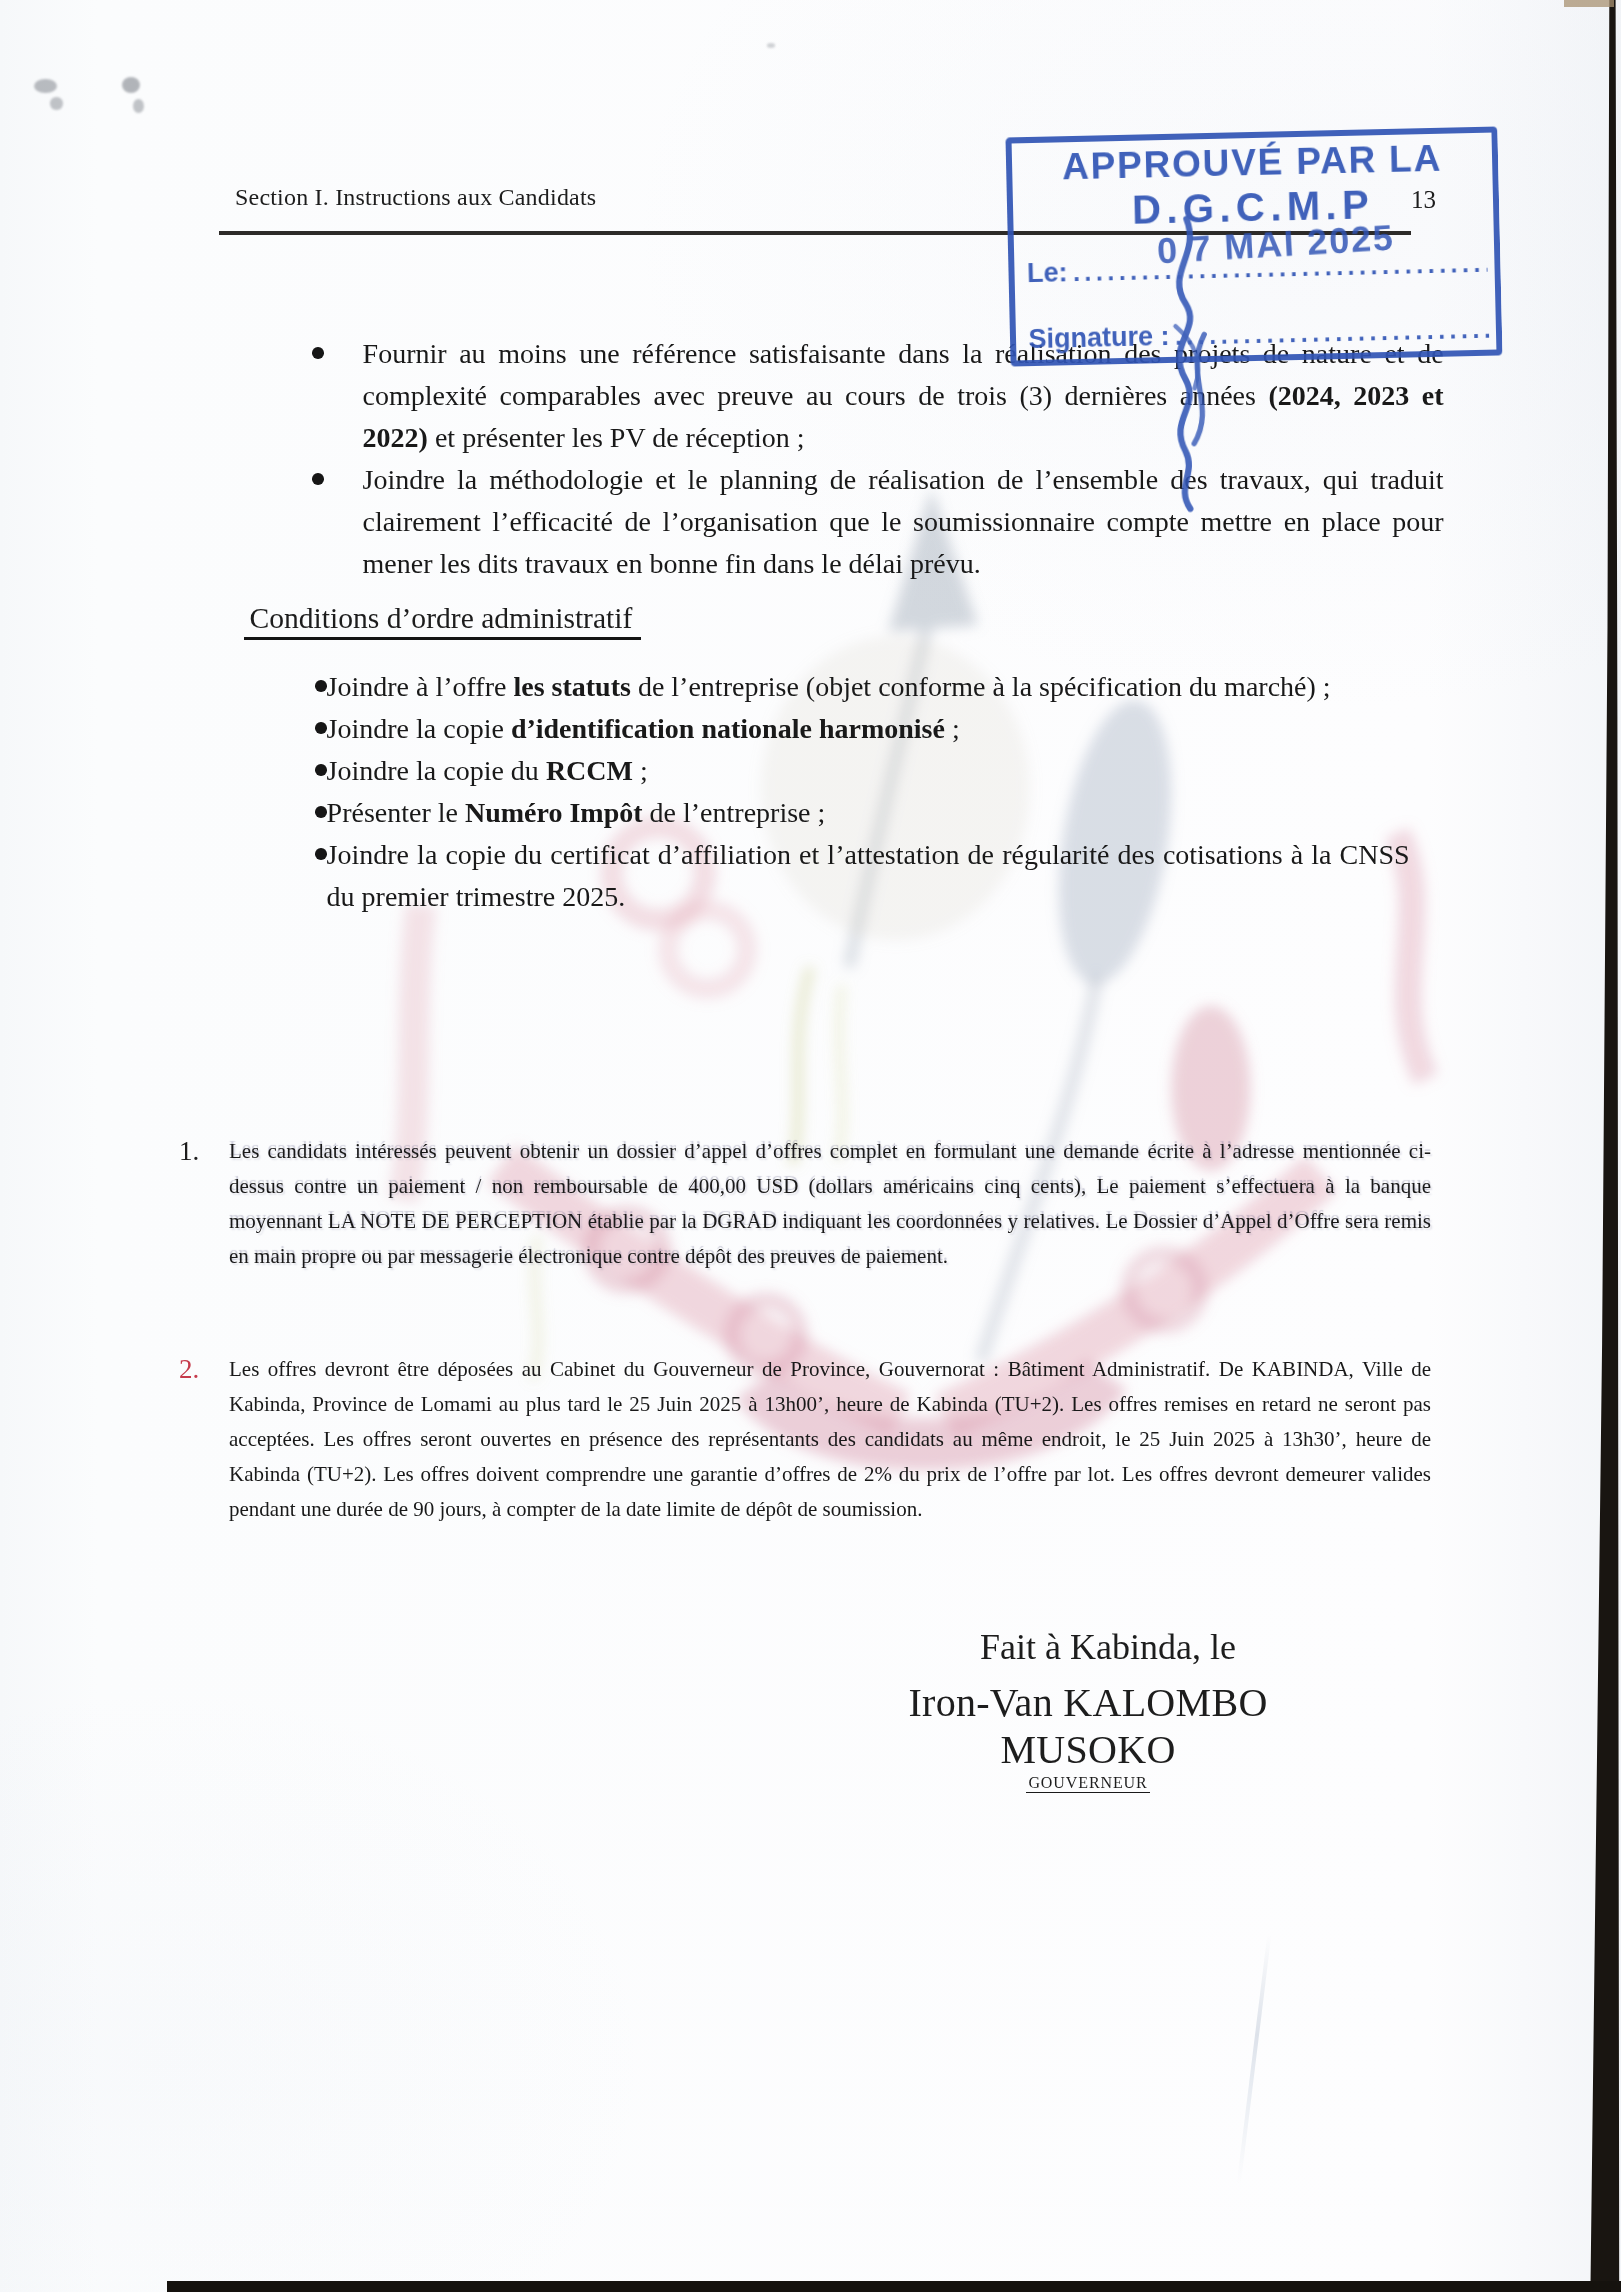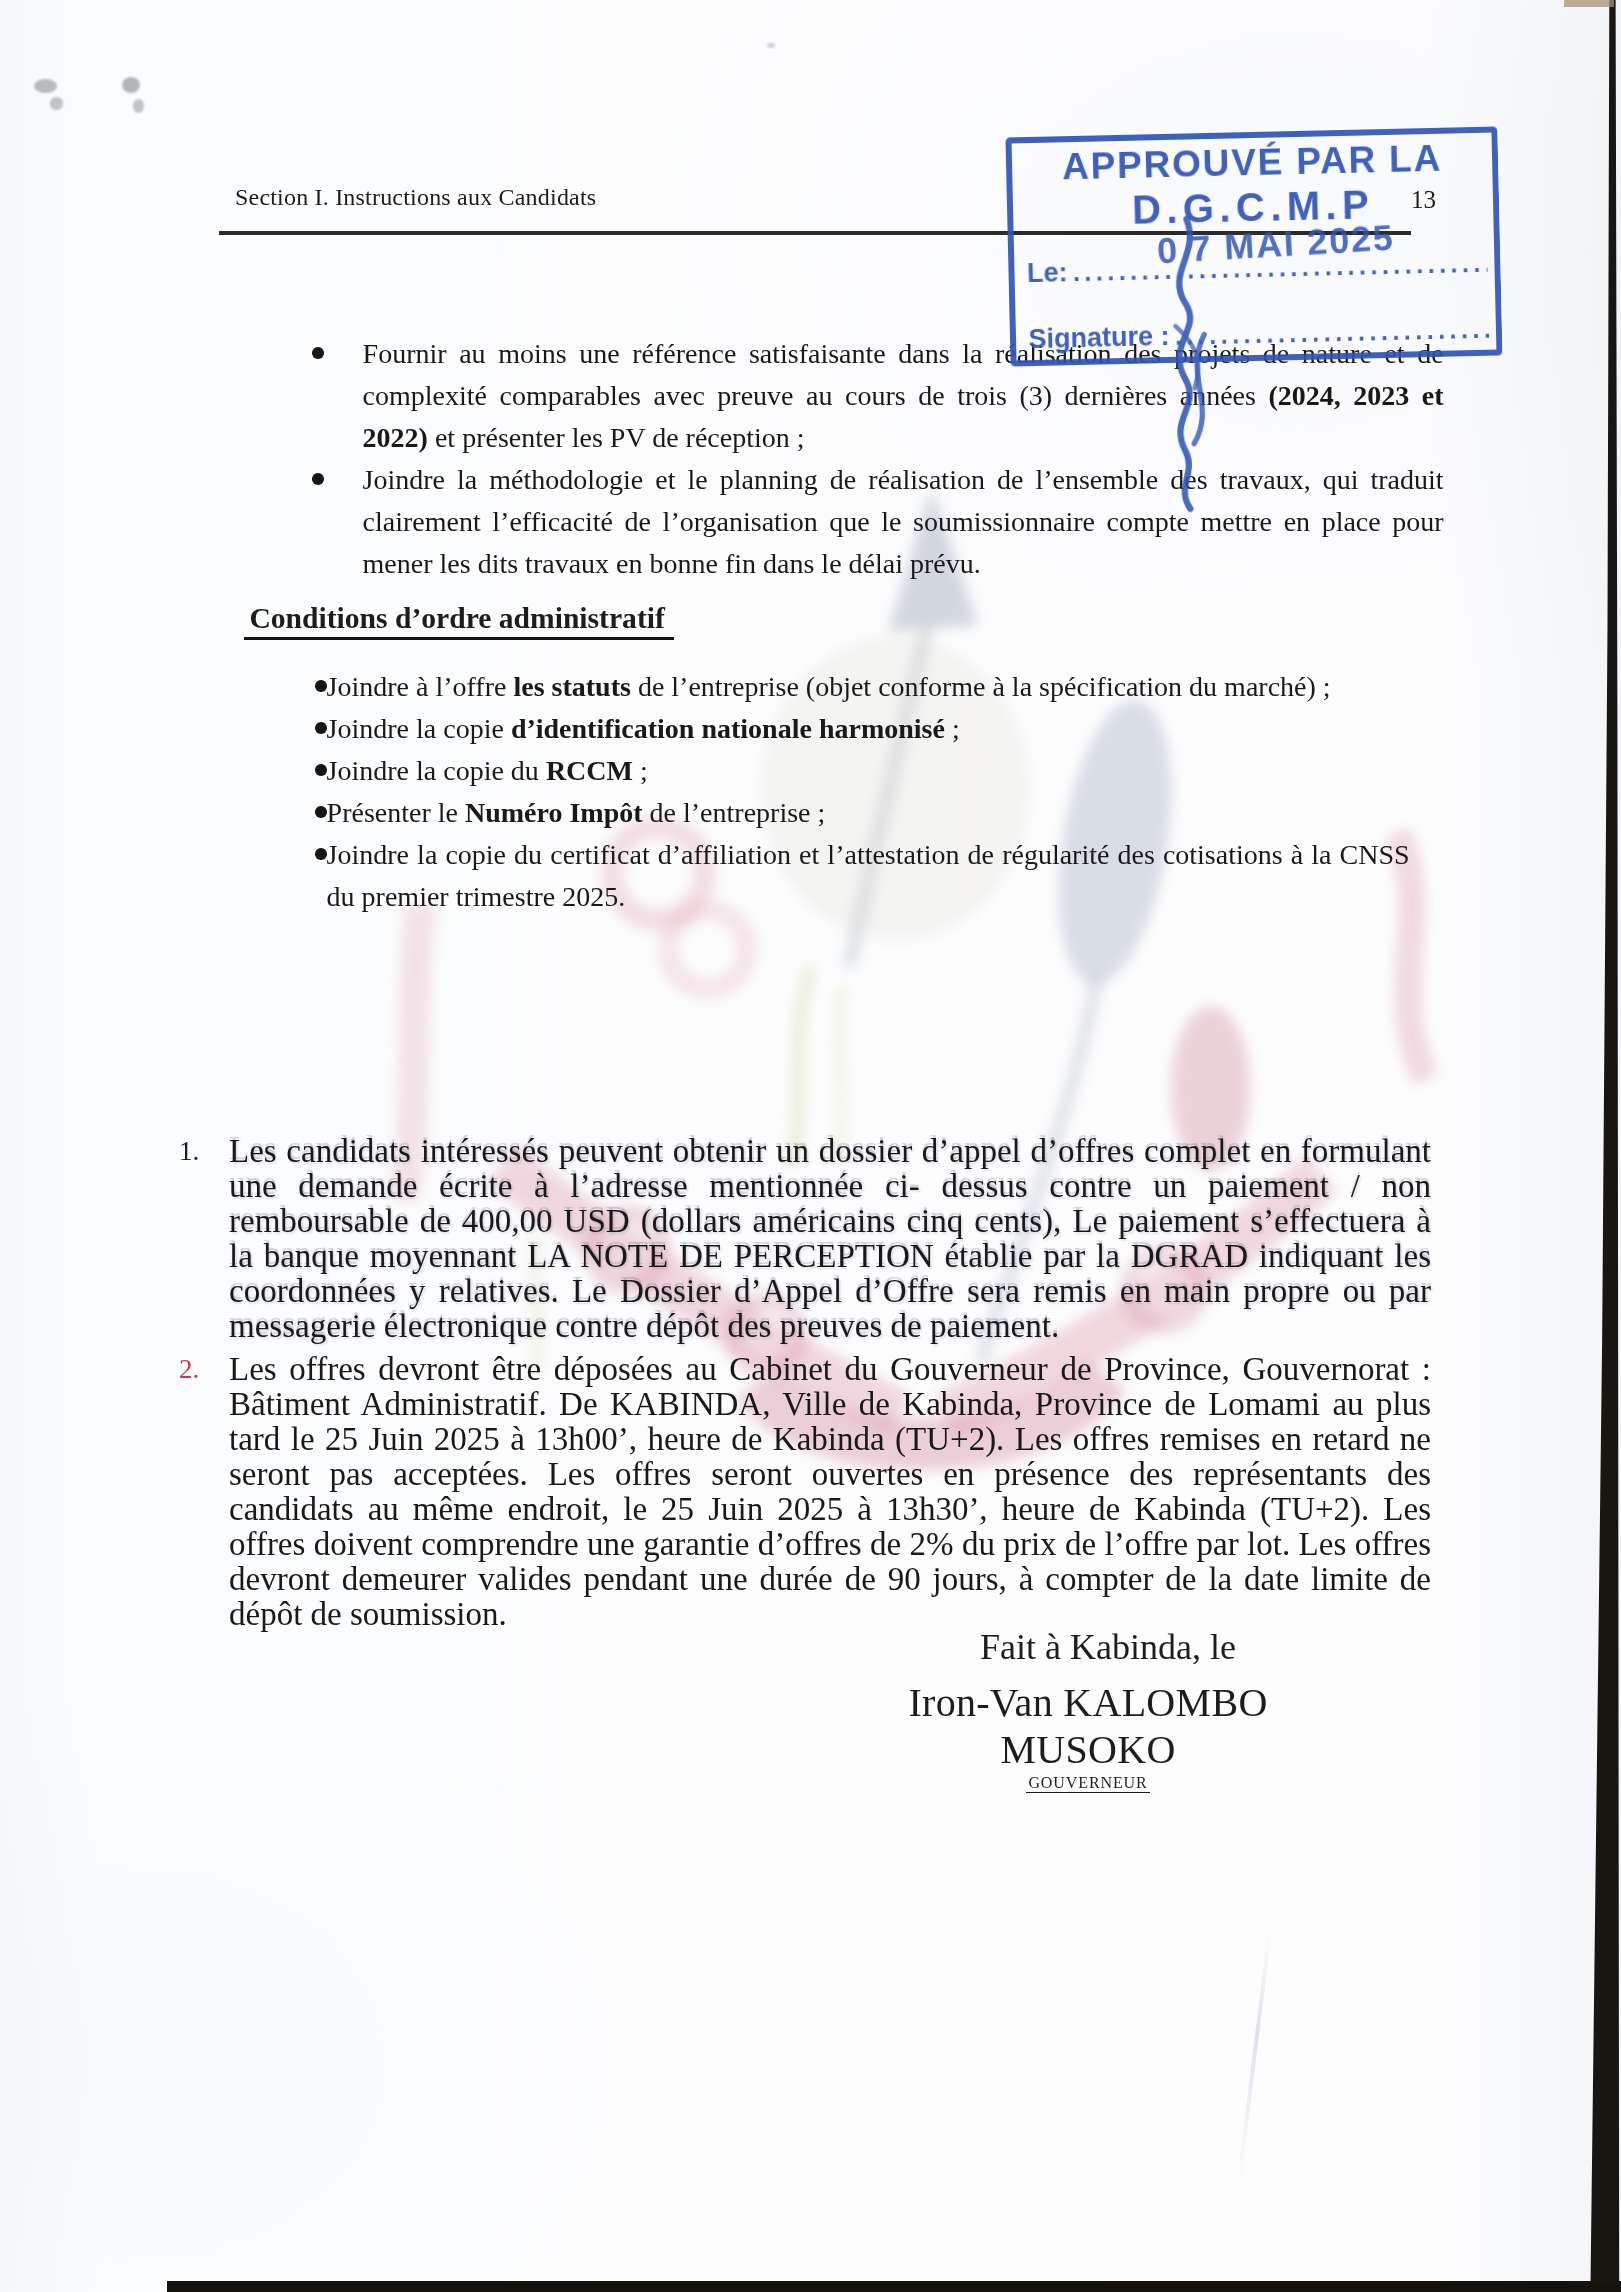--- a/index.html
+++ b/index.html
@@ -38,28 +38,28 @@
   .row-le{top:115px;}
   .row-sig{top:181px;}
   .scribble{position:absolute;left:124px;top:79px;overflow:visible;}
   
   .abs{position:absolute;z-index:2;}
   .bullet-item{display:flex;align-items:flex-start;}
   .dot{width:11.6px;height:11.6px;border-radius:50%;background:#161616;margin-top:14.3px;flex:0 0 11.6px;}
   .btext{font-size:28px;line-height:42px;text-align:justify;color:#191919;}
   .intro-list{left:312px;top:333px;width:1132px;}
   .intro-list .btext{margin-left:39px;width:1081px;}
-  .admin-heading{left:244px;top:602px;font-size:29.6px;font-weight:bold;}
+  .admin-heading{left:244px;top:602px;font-size:29.6px;font-weight:normal;}
   .admin-heading span{border-bottom:3.6px solid #141414;padding:0 9px 2.7px 5.4px;}
   .admin-list{left:315px;top:666px;width:1128px;}
   .admin-list .btext{width:1083px;}
   .seg-bold{font-weight:bold;}
   .num-item{position:absolute;z-index:2;left:179px;display:flex;align-items:flex-start;}
   .num{font-size:27px;line-height:35px;width:50px;flex:0 0 50px;}
-  .ntext{font-size:33px;line-height:35px;width:1202px;text-align:justify;color:#191919;}
+  .ntext{font-size:21px;line-height:35px;width:1202px;text-align:justify;color:#191919;}
   .ghost{text-shadow:0 -2.7px 0.9px rgba(80,82,122,.26),1.8px 1.8px 1.8px rgba(80,82,122,.16);}
   .closing{left:855px;top:1626px;width:466px;text-align:center;}
   .closing-line1{font-size:36px;margin-left:40px;}
   .closing-line2{font-size:40px;margin-top:11px;letter-spacing:0.3px;}
   .closing-line3{font-size:16px;margin-top:1px;}
   .closing-line3 span{border-bottom:1.8px solid #1a1a1a;padding:0 2.7px 0.9px 2.7px;letter-spacing:0.9px;}
 </style>
 </head>
 <body>
 

